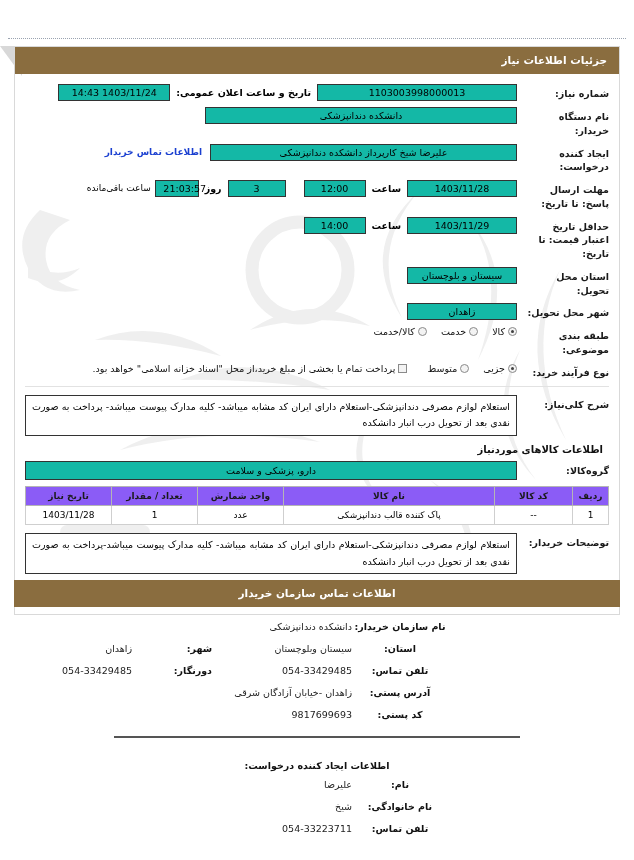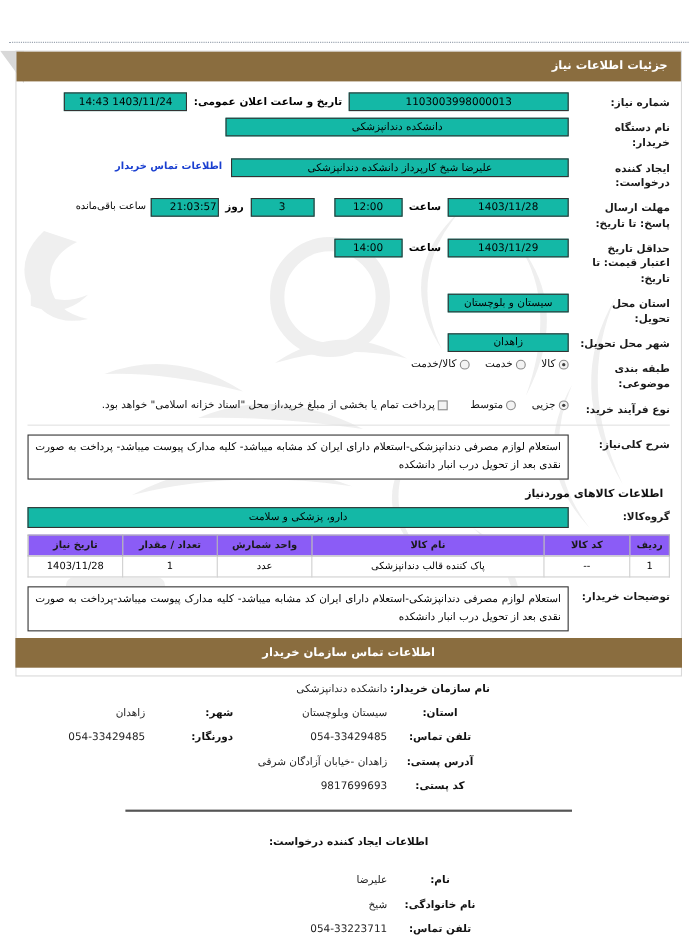--- a/index.html
+++ b/index.html
@@ -110,21 +110,21 @@
     padding-right: 4px;
   }
 
   .w-need   { width: 200px; }
   .w-pub    { width: 112px; }
   .w-buyer  { width: 312px; }
   .w-create { width: 307px; }
   .w-date   { width: 110px; }
   .w-time   { width: 62px; }
   .w-days   { width: 58px; }
-  .w-remain { width: 62px; padding-left: 21px; }
+  .w-remain { width: 44px; padding-left: 21px; }
   .w-prov   { width: 110px; }
 
   .link {
     color: #1a3fd0;
     font-size: 9px;
     font-weight: bold;
     text-decoration: none;
     line-height: 17px;
     padding-right: 8px;
     cursor: pointer;
@@ -254,21 +254,21 @@
 
   .divider-line {
     border-top: 2px solid #555;
     margin: 16px 100px 0 100px;
   }
 
   .sect-sub {
     font-weight: bold;
     font-size: 9.5px;
     text-align: center;
-    margin: 22px 0 24px 0;
+    margin: 22px 0 8px 0;
     color: #111;
   }
 
   .corner {
     position: absolute;
     top: 46px; left: 0;
     width: 22px; height: 30px;
     background: #d8d8d8;
     clip-path: polygon(0 0, 100% 0, 100% 100%);
     z-index: 1;

